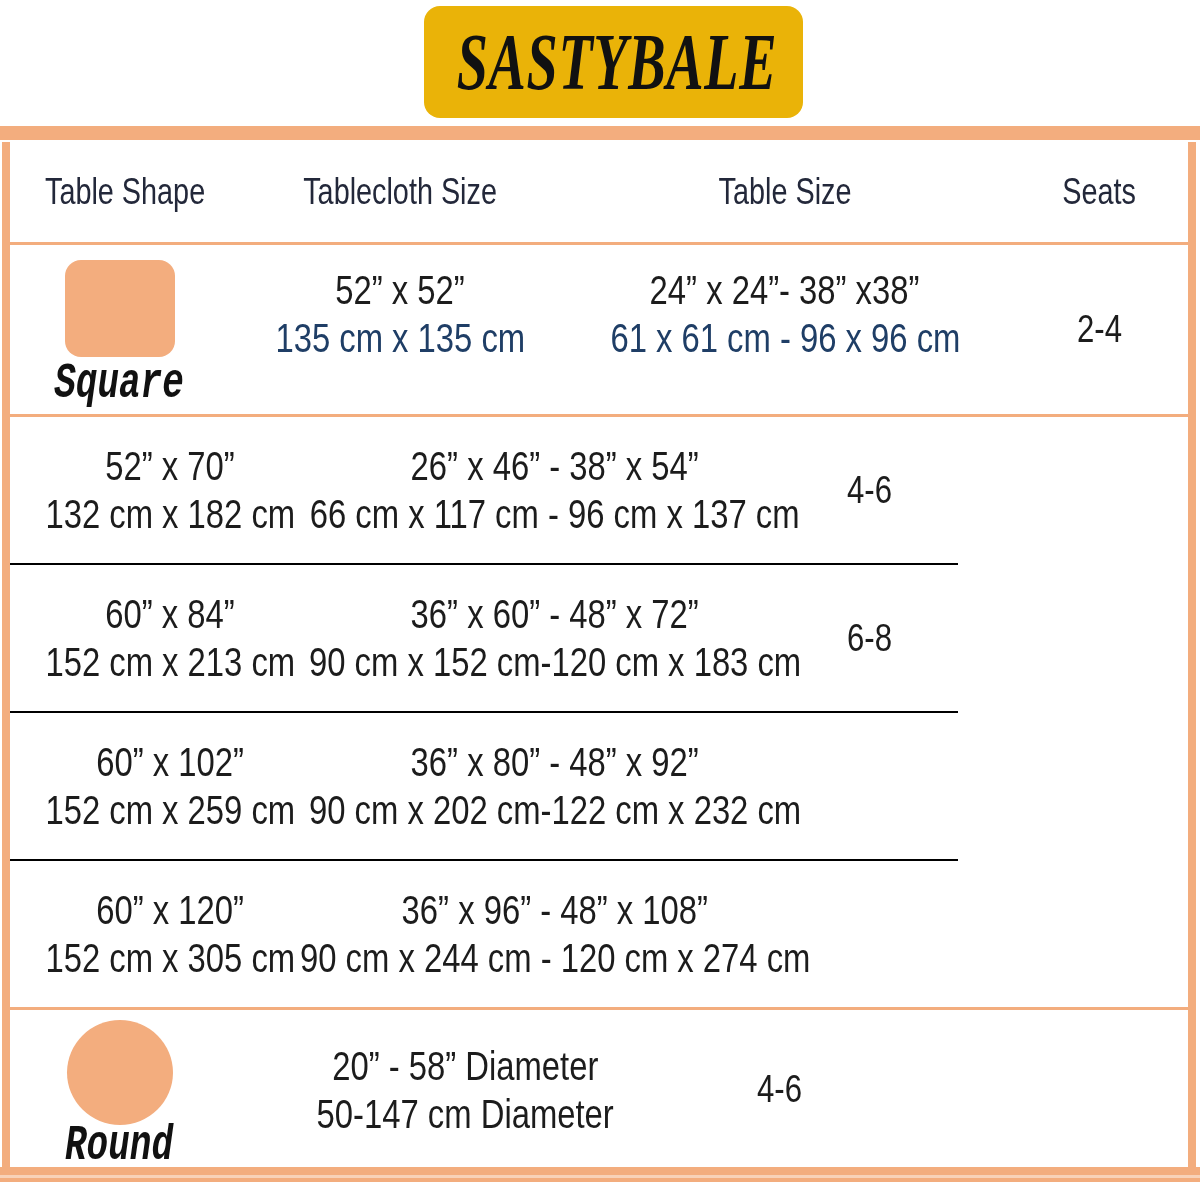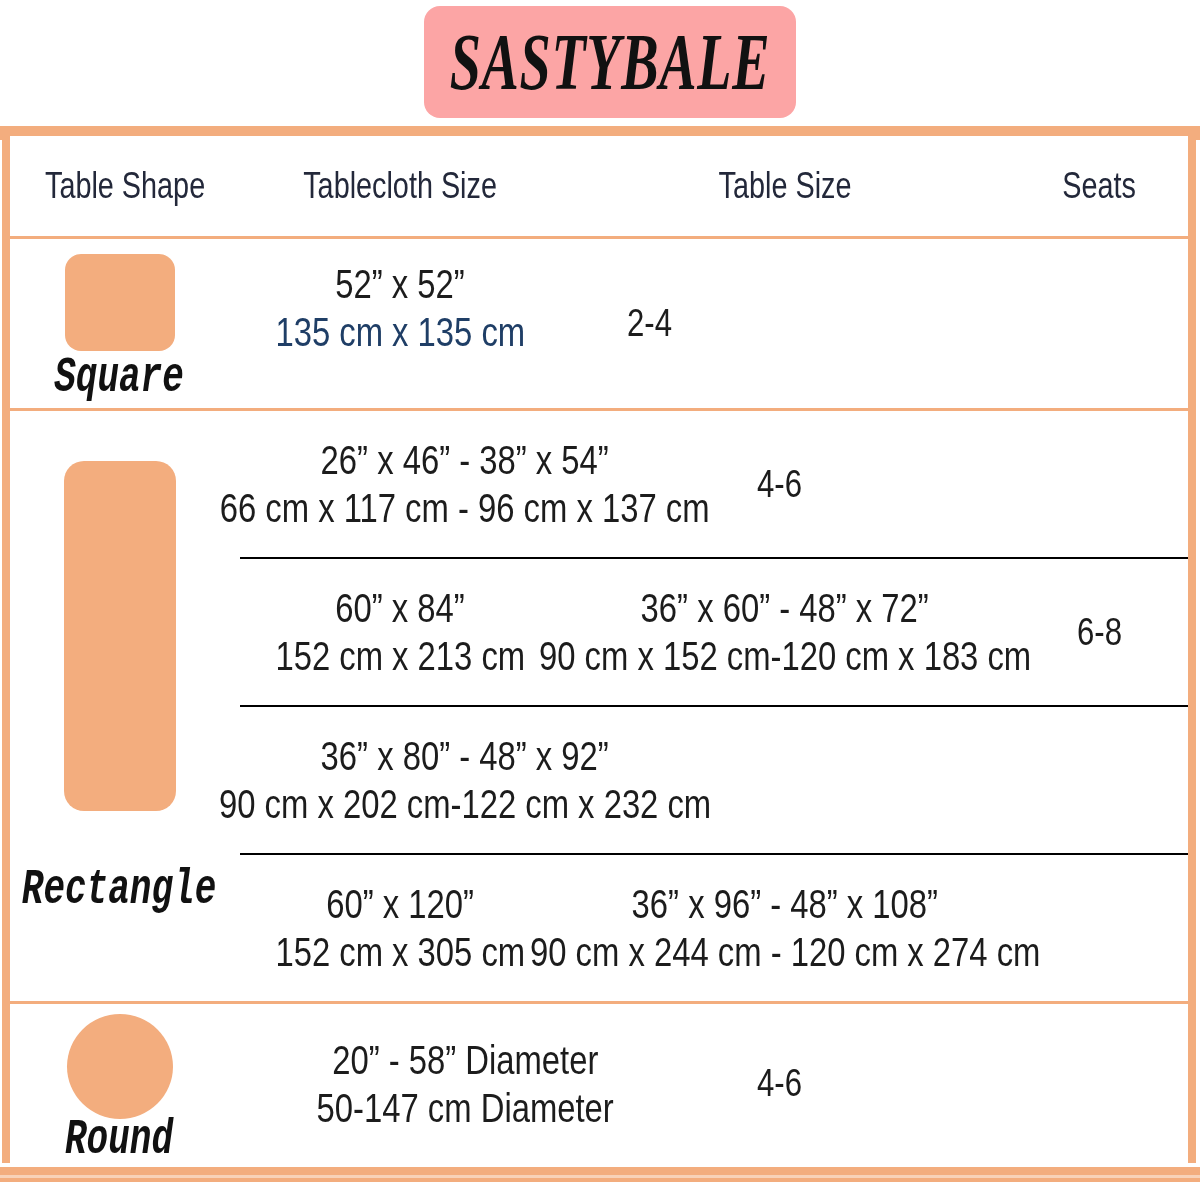--- a/index.html
+++ b/index.html
@@ -3,34 +3,34 @@
 <meta charset="utf-8">
 <style>
   html,body{margin:0;padding:0;background:#ffffff;}
   #stage{
     position:relative;width:1200px;height:1182px;background:#ffffff;overflow:hidden;
     font-family:"Liberation Sans",sans-serif;color:#1c1c1c;
   }
   
   .banner{
     position:absolute;left:424px;top:6px;width:372px;height:112px;
-    background:#fca5a5;border-radius:16px;
-    display:flex;align-items:center;justify-content:center;
+    background:#eab308;border-radius:16px;
+    display:flex;align-items:center;justify-content:center;padding-left:7px;
   }
   .banner-text{
     font-family:"Liberation Serif",serif;font-style:italic;font-weight:bold;
     font-size:80px;color:#111111;display:inline-block;transform:scaleX(0.70);
     white-space:nowrap;letter-spacing:1px;
   }
   
   .top-bar{position:absolute;left:0;top:126px;width:1200px;height:14px;background:#f3ad7e;}
   .bottom-bar{position:absolute;left:0;top:1167px;width:1200px;height:15px;background:#f3ad7e;}
   .bottom-bar::after{content:"";position:absolute;left:0;top:8px;width:100%;height:3px;background:rgba(255,255,255,0.45);}
   .table-frame{
-    position:absolute;left:2px;top:136px;width:1194px;height:1027px;
+    position:absolute;left:2px;top:142px;width:1194px;height:1027px;
     border-left:8px solid #f3ad7e;border-right:8px solid #f3ad7e;
     box-sizing:border-box;background:#ffffff;overflow:hidden;
   }
   
   .hdr-row{height:100px;display:flex;border-bottom:3px solid #f3ad7e;}
   .row-square{height:169px;display:flex;border-bottom:3px solid #f3ad7e;}
   .section-rect{height:590px;display:flex;border-bottom:3px solid #f3ad7e;}
   .rect-right{width:948px;display:flex;flex-direction:column;}
   .sub-row{flex:1;display:flex;}
   .sub-row + .sub-row{border-top:2px solid #000000;}
@@ -95,33 +95,37 @@
 
     <div class="row-square">
       <div class="shape-cell col-shape">
         <div class="sq-swatch"></div>
         <span class="shape-label sq">Square</span>
       </div>
       <div class="cell lift col-cloth">
         <span class="t ln">52” x 52”</span>
         <span class="t ln navy">135 cm x 135 cm</span>
       </div>
+      <div class="cell lift col-size">
+        <span class="t ln">24” x 24”- 38” x38”</span>
+        <span class="t ln navy">61 x 61 cm - 96 x 96 cm</span>
+      </div>
       <div class="cell col-seats">
         <span class="t seats-text">2-4</span>
       </div>
     </div>
 
     <div class="section-rect">
-      <div class="shape-cell col-shape">
-        <div class="rect-swatch"></div>
-        <span class="shape-label rect">Rectangle</span>
-      </div>
       <div class="rect-right">
 
         <div class="sub-row">
+          <div class="cell col-cloth">
+            <span class="t ln">52” x 70”</span>
+            <span class="t ln">132 cm x 182 cm</span>
+          </div>
           <div class="cell col-size">
             <span class="t ln">26” x 46” - 38” x 54”</span>
             <span class="t ln">66 cm x 117 cm - 96 cm x 137 cm</span>
           </div>
           <div class="cell col-seats">
             <span class="t seats-text">4-6</span>
           </div>
         </div>
 
         <div class="sub-row">
@@ -132,20 +136,24 @@
           <div class="cell col-size">
             <span class="t ln">36” x 60” - 48” x 72”</span>
             <span class="t ln">90 cm x 152 cm-120 cm x 183 cm</span>
           </div>
           <div class="cell col-seats">
             <span class="t seats-text">6-8</span>
           </div>
         </div>
 
         <div class="sub-row">
+          <div class="cell col-cloth">
+            <span class="t ln">60” x 102”</span>
+            <span class="t ln">152 cm x 259 cm</span>
+          </div>
           <div class="cell col-size">
             <span class="t ln">36” x 80” - 48” x 92”</span>
             <span class="t ln">90 cm x 202 cm-122 cm x 232 cm</span>
           </div>
         </div>
 
         <div class="sub-row">
           <div class="cell col-cloth">
             <span class="t ln">60” x 120”</span>
             <span class="t ln">152 cm x 305 cm</span>

